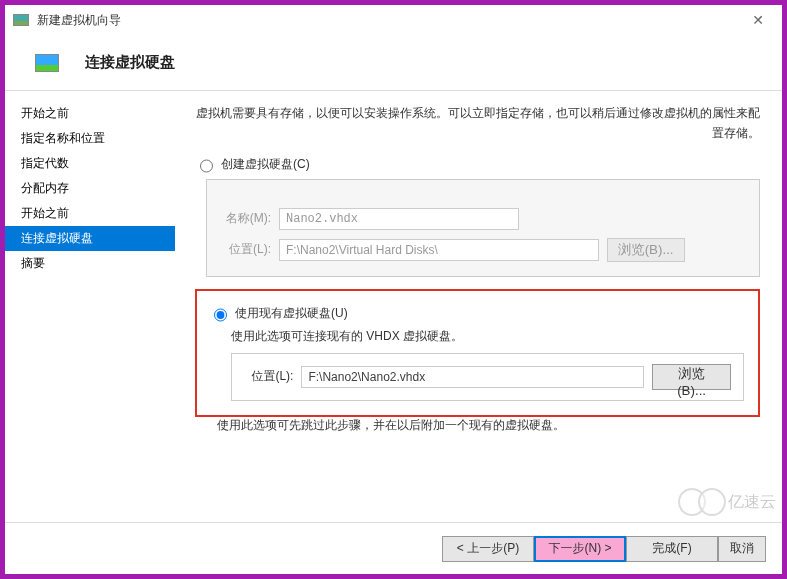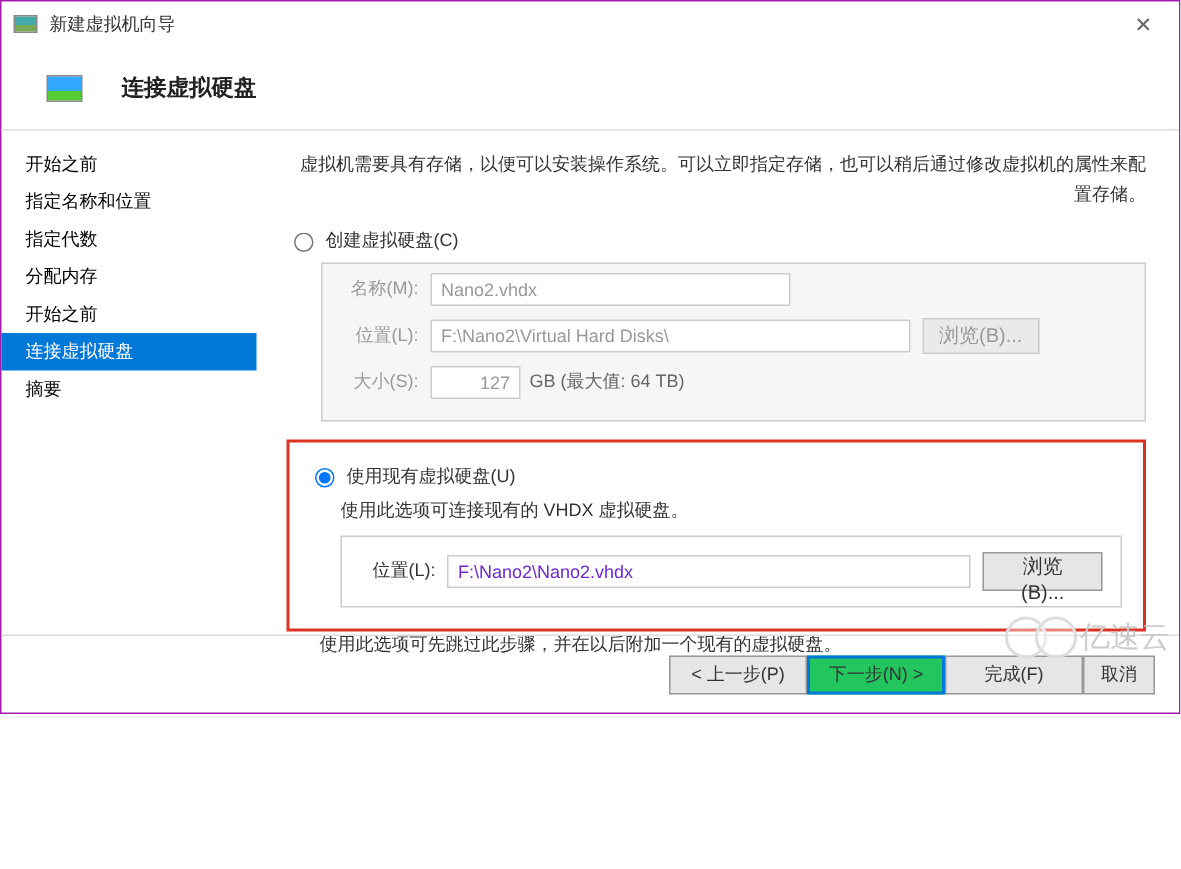--- a/index.html
+++ b/index.html
@@ -1,51 +1,51 @@
 <!DOCTYPE html>
 <html><head>
 <meta charset="utf-8">
 <style>
 * { box-sizing: border-box; font-family: "Microsoft YaHei", "Segoe UI", sans-serif; }
 body { margin: 0; background: #fff; }
-.window { width: 787px; height: 476px; border: 1px solid #a21caf; position: relative; background: #fff; }
+.window { width: 787px; height: 579px; border: 5px solid #a21caf; position: relative; background: #fff; }
 .titlebar { height: 30px; display: flex; align-items: center; padding: 0 8px; font-size: 12px; color: #333; }
 .titlebar .ticon { width: 16px; height: 12px; background: linear-gradient(#4aa 0%, #4aa 60%, #7a5 60%); margin-right: 8px; border: 1px solid #888; }
 .close-x { margin-left: auto; font-size: 14px; color: #666; padding: 4px 10px; cursor: default; }
 .header { padding: 18px 0 10px 30px; display: flex; align-items: center; }
 .header .hicon { width: 24px; height: 18px; background: linear-gradient(#3af 0%, #3af 60%, #5c3 60%); margin-right: 26px; border: 1px solid #888; }
 .header-title { font-size: 15px; font-weight: bold; color: #222; }
 .divider { border: 0; border-top: 1px solid #ddd; margin: 8px 0 0 0; }
 .body { display: flex; height: 428px; }
 .sidebar { width: 170px; padding-top: 10px; }
 .sidebar-item { font-size: 12px; padding: 4px 16px; color: #000000; cursor: default; }
 .sidebar-item.active { background: #0078d7; color: #fff; }
 .main { flex: 1; padding: 12px 22px 12px 20px; font-size: 12px; color: #333; overflow: hidden; }
 .intro { line-height: 1.7; margin-bottom: 12px; text-align: right; }
-.opt-row { display: flex; align-items: center; margin: 4px 0 6px 0; }
+.opt-row { display: flex; margin: 4px 0 6px 0; }
 .opt-row input[type=radio] { margin-right: 8px; }
 .opt-desc { margin: 0 0 8px 22px; color: #333; }
-.disabled-box { border: 1px solid #ccc; background: #f6f6f6; padding: 6px 12px 6px 12px; margin: 0 0 12px 23px; color: #999; }
+.disabled-box { border: 1px solid #ccc; background: #f6f6f6; padding: 28px 12px 6px 12px; margin: 0 0 12px 11px; color: #999; }
 .row { display: flex; align-items: center; margin-bottom: 8px; }
 .row-label { width: 60px; text-align: right; padding-right: 8px; }
 .row input[type=text] { height: 22px; border: 1px solid #ccc; padding: 0 6px; font-size: 12px; background: #fff; color: #999; }
-.row input.dname { width: 240px; }
+.row input.dname { width: 240px; font-family: Liberation Mono, monospace; }
 .row input.dloc { width: 320px; }
 .row input.dsize { width: 60px; text-align: right; }
 .btn-browse-dis { height: 24px; padding: 0 10px; border: 1px solid #ccc; background: #eaeaea; color: #999; margin-left: 8px; }
 .gb-note { margin-left: 6px; color: #666; }
 .red-box { border: 2px solid #d32; padding: 10px 14px 14px 12px; }
 .inner-box { border: 1px solid #ccc; padding: 10px 12px; margin: 4px 0 0 22px; }
-.inner-box .row input.loc2 { width: 360px; color: #6d28d9; background: #fff; }
+.inner-box .row input.loc2 { width: 360px; color: #404040; background: #fff; }
 .btn-browse { height: 26px; padding: 0 12px; border: 1px solid #999; background: #e6e6e6; color: #333; margin-left: 8px; cursor: default; }
 .footer { position: absolute; bottom: 0; left: 0; right: 0; border-top: 1px solid #ddd; height: 52px; display: flex; justify-content: flex-end; align-items: center; padding-right: 16px; }
 .fbtn { height: 26px; min-width: 92px; border: 1px solid #999; background: #e6e6e6; font-size: 12px; color: #333; cursor: default; }
-.fbtn.primary { border: 2px solid #0078d7; background: #22c55e; }
+.fbtn.primary { border: 2px solid #0078d7; background: #f9a8d4; }
 .fbtn.cut { min-width: 48px; }
-.watermark { position: absolute; right: 6px; bottom: 36px; color: #ccc; font-size: 20px; display: flex; pointer-events: none; }
+.watermark { position: absolute; right: 6px; bottom: 58px; color: #ccc; font-size: 16px; display: flex; align-items: center; pointer-events: none; }
 .watermark .circ { width: 28px; height: 28px; border: 2px solid #ddd; border-radius: 50%; margin-right: -8px; background: rgba(255,255,255,.4); }
 </style>
 </head>
 <body>
 
 <div class="window">
   <div class="titlebar">
     <div class="ticon"></div>
     <span>新建虚拟机向导</span>
     <span class="close-x">✕</span>
@@ -78,25 +78,20 @@
       <div class="disabled-box">
         <div class="row">
           <span class="row-label">名称(M):</span>
           <input type="text" class="dname" disabled="" value="Nano2.vhdx" style="">
         </div>
         <div class="row">
           <span class="row-label">位置(L):</span>
           <input type="text" class="dloc" disabled="" value="F:\Nano2\Virtual Hard Disks\" style="">
           <button class="btn-browse-dis" disabled="">浏览(B)...</button>
         </div>
-        <div class="row">
-          <span class="row-label">大小(S):</span>
-          <input type="text" class="dsize" disabled="" value="127" style="">
-          <span class="gb-note">GB (最大值: 64 TB)</span>
-        </div>
       </div>
 
       <div class="red-box">
         <div class="opt-row">
           <input type="radio" name="disk" checked="" style="">
           <span>使用现有虚拟硬盘(U)</span>
         </div>
         <div class="opt-desc">使用此选项可连接现有的 VHDX 虚拟硬盘。</div>
         <div class="inner-box">
           <div class="row" style="margin-bottom:0;">

